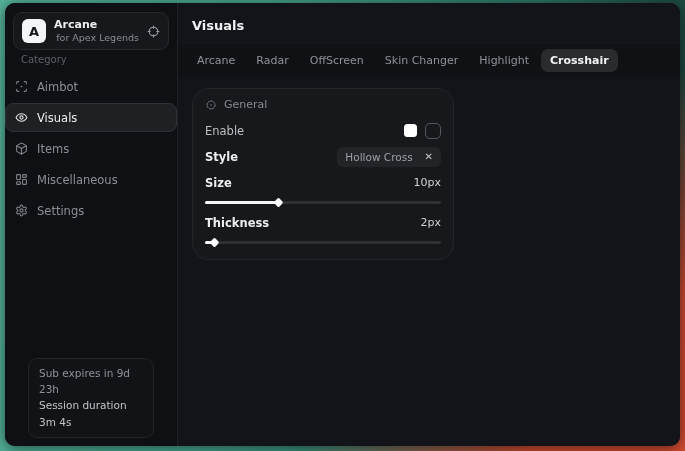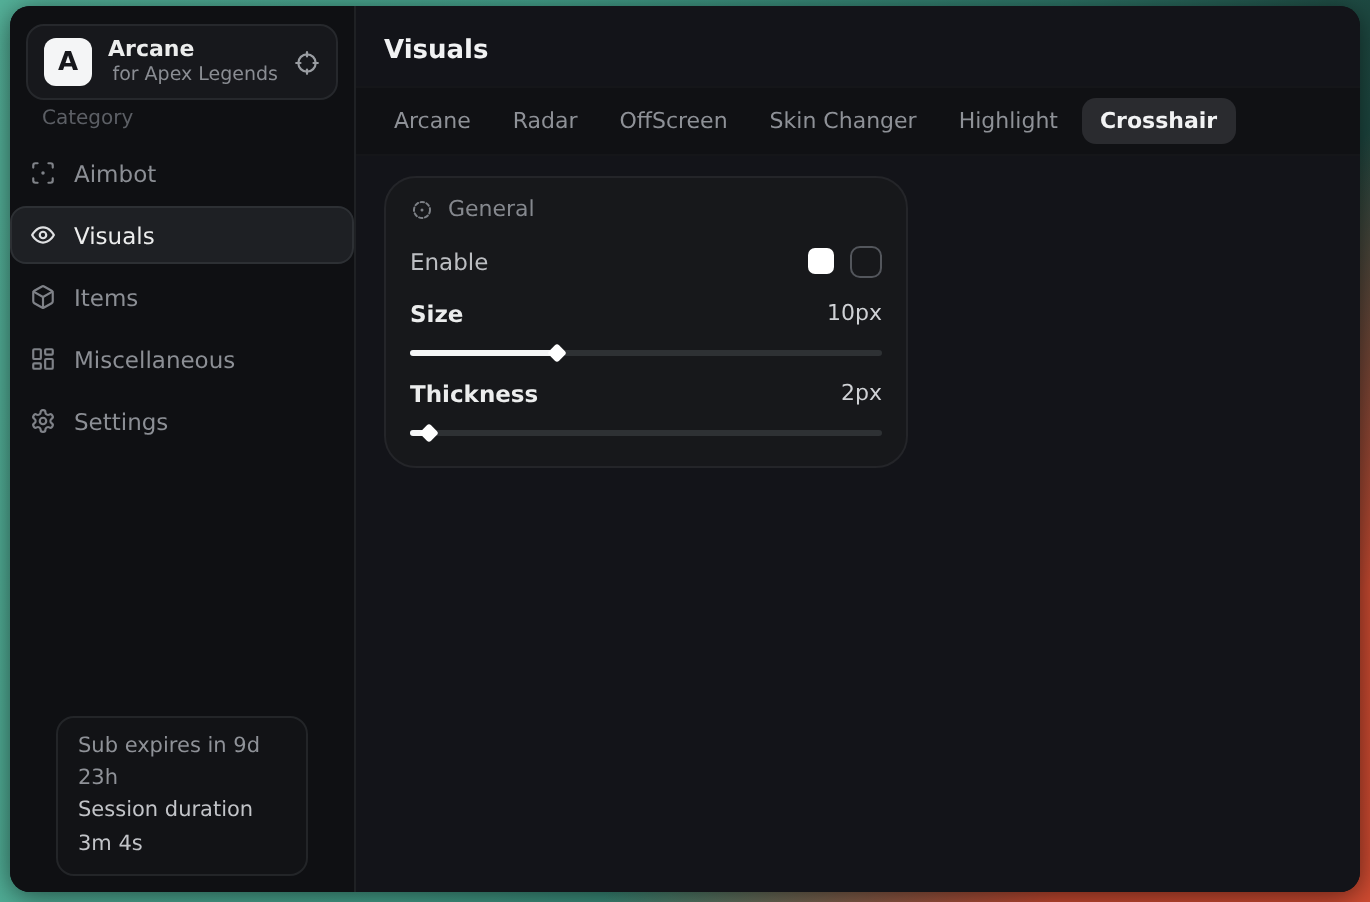--- a/index.html
+++ b/index.html
@@ -208,20 +208,27 @@
         </div>
 
         <div class="row">
           <span class="lbl-dim">Enable</span>
           <span class="enable-ctrls">
             <span class="swatch" style="background: rgb(255, 255, 255);"></span>
             <span class="checkbox"></span>
           </span>
         </div>
 
+        <div class="row">
+          <span class="lbl">Style</span>
+          <span class="select-pill">
+            <span class="sel-val">Hollow Cross</span>
+            <span class="x">✕</span>
+          </span>
+        </div>
 
         <div class="row">
           <span class="lbl">Size</span>
           <span class="val">10px</span>
         </div>
         <div class="slider">
           <div class="track"></div>
           <div class="fill" style="width: 31%;">
             <div class="thumb"></div>
           </div>

